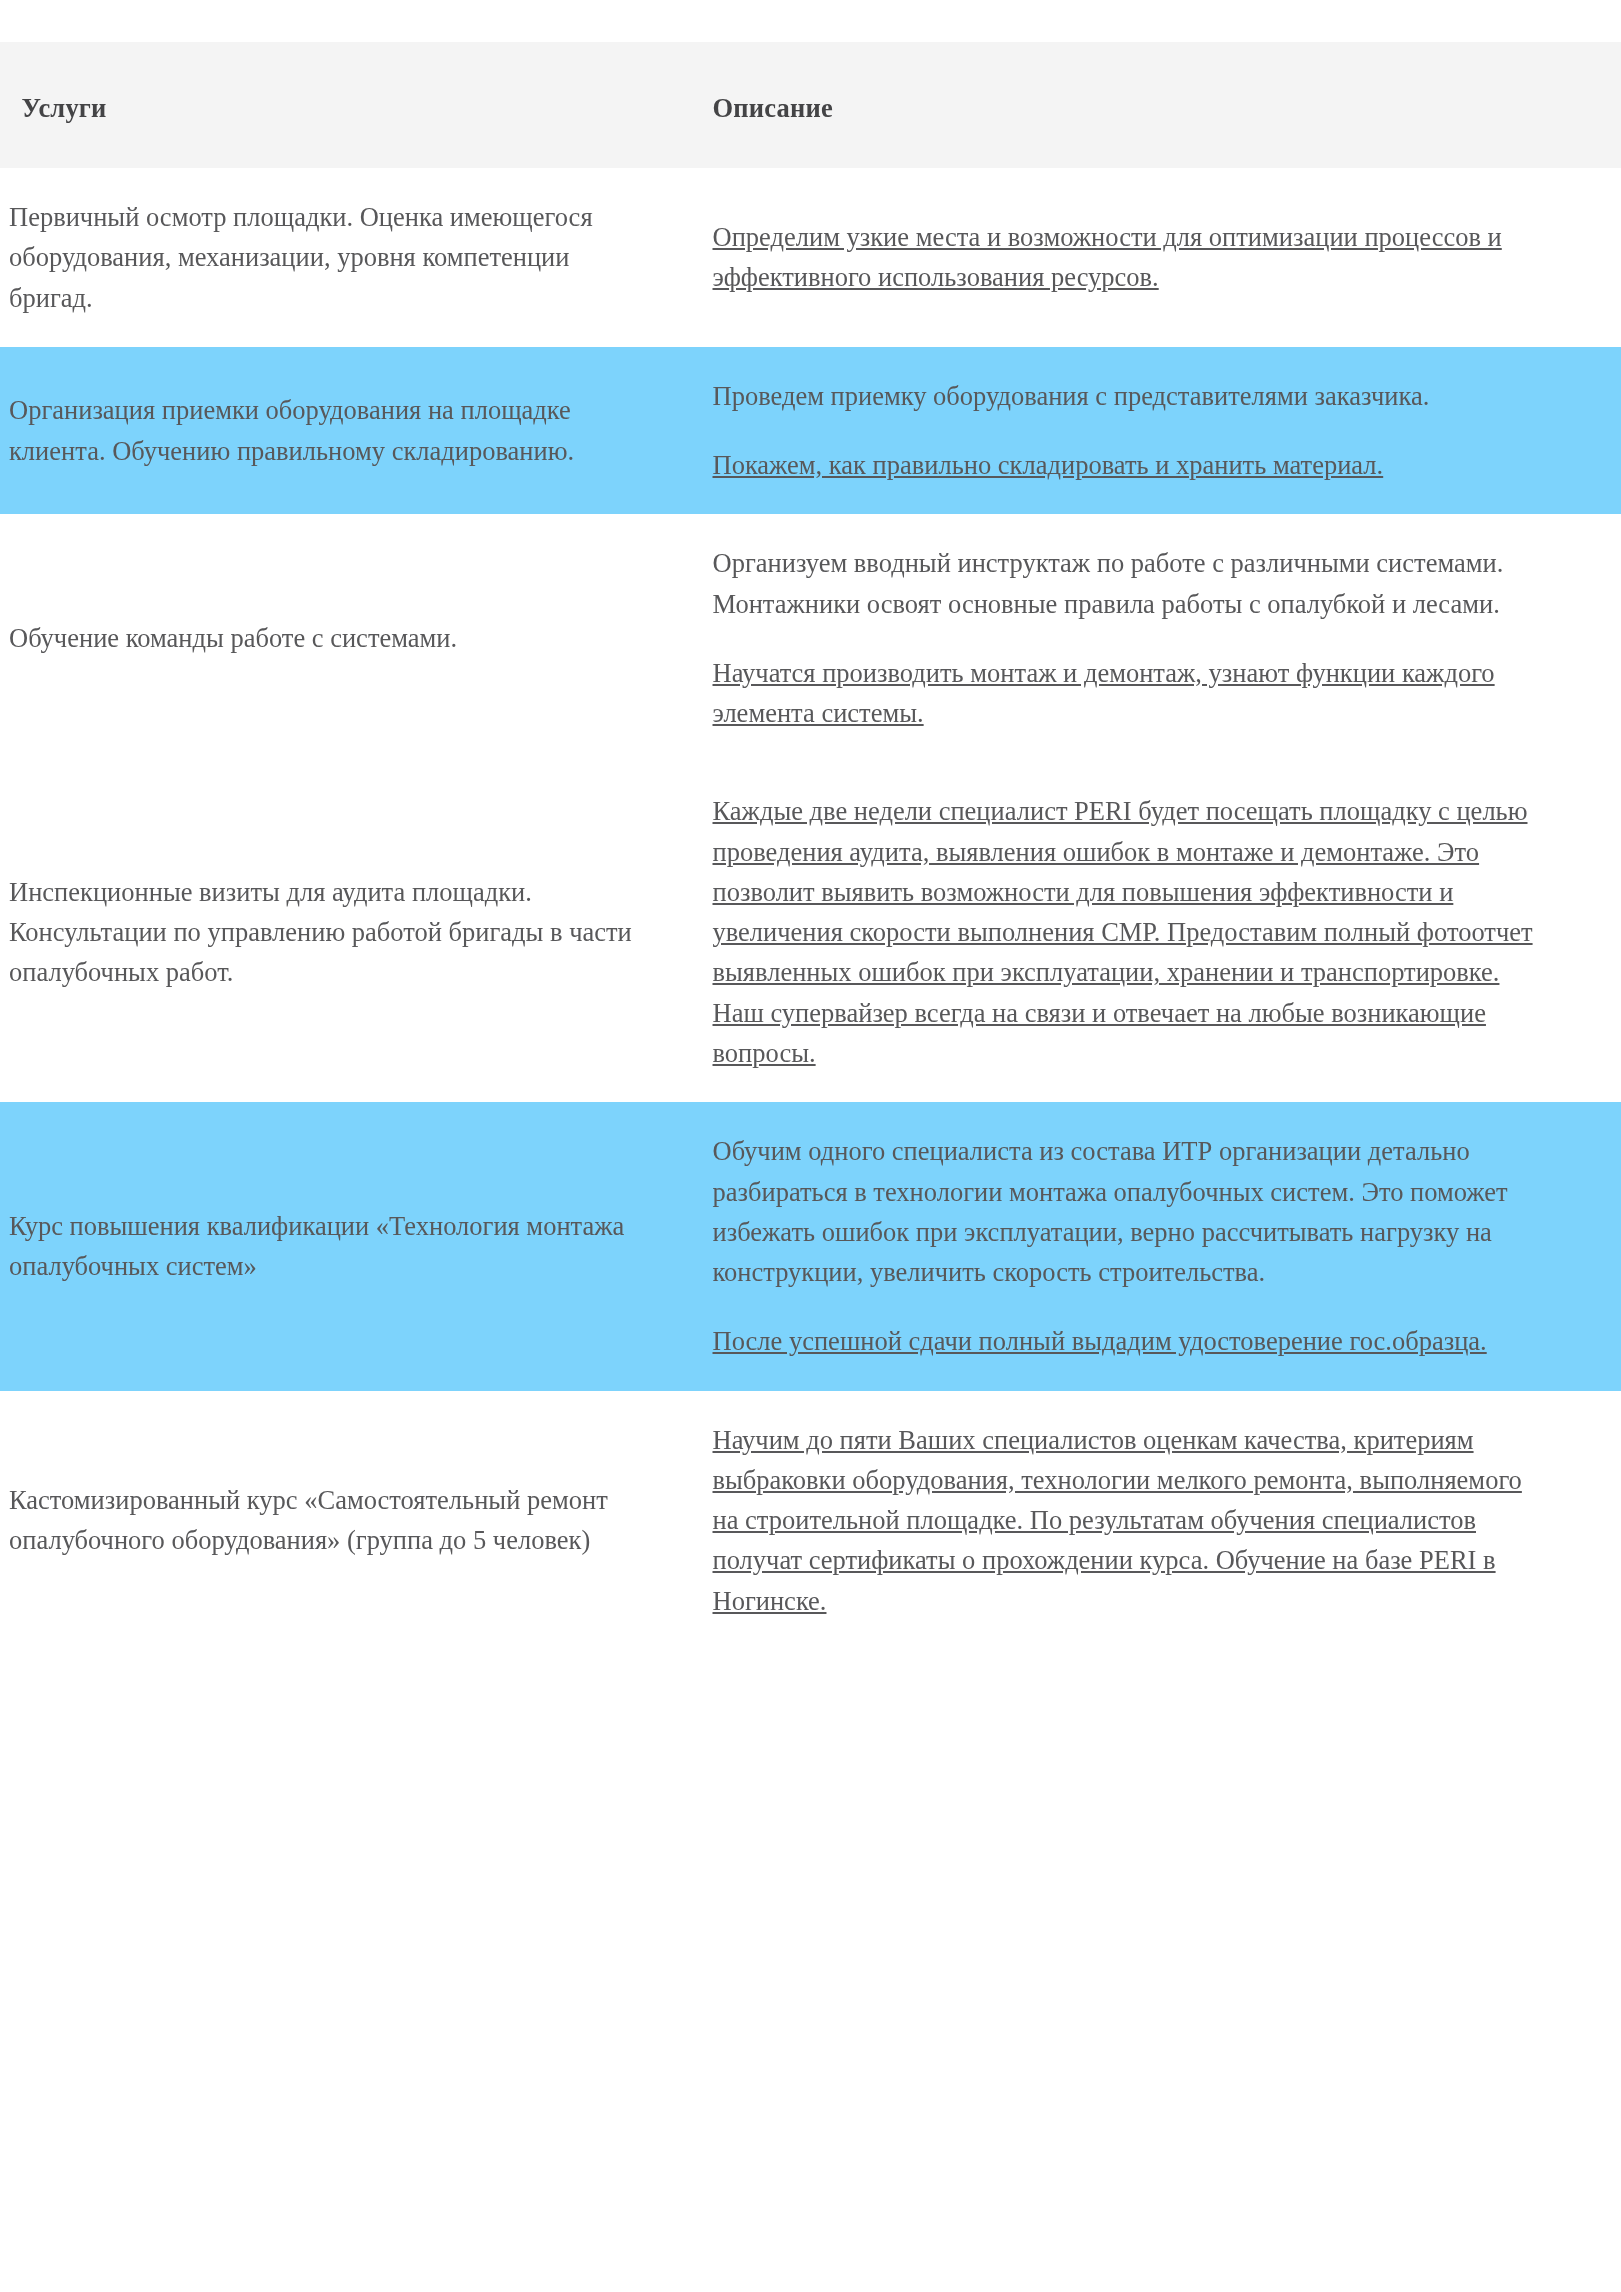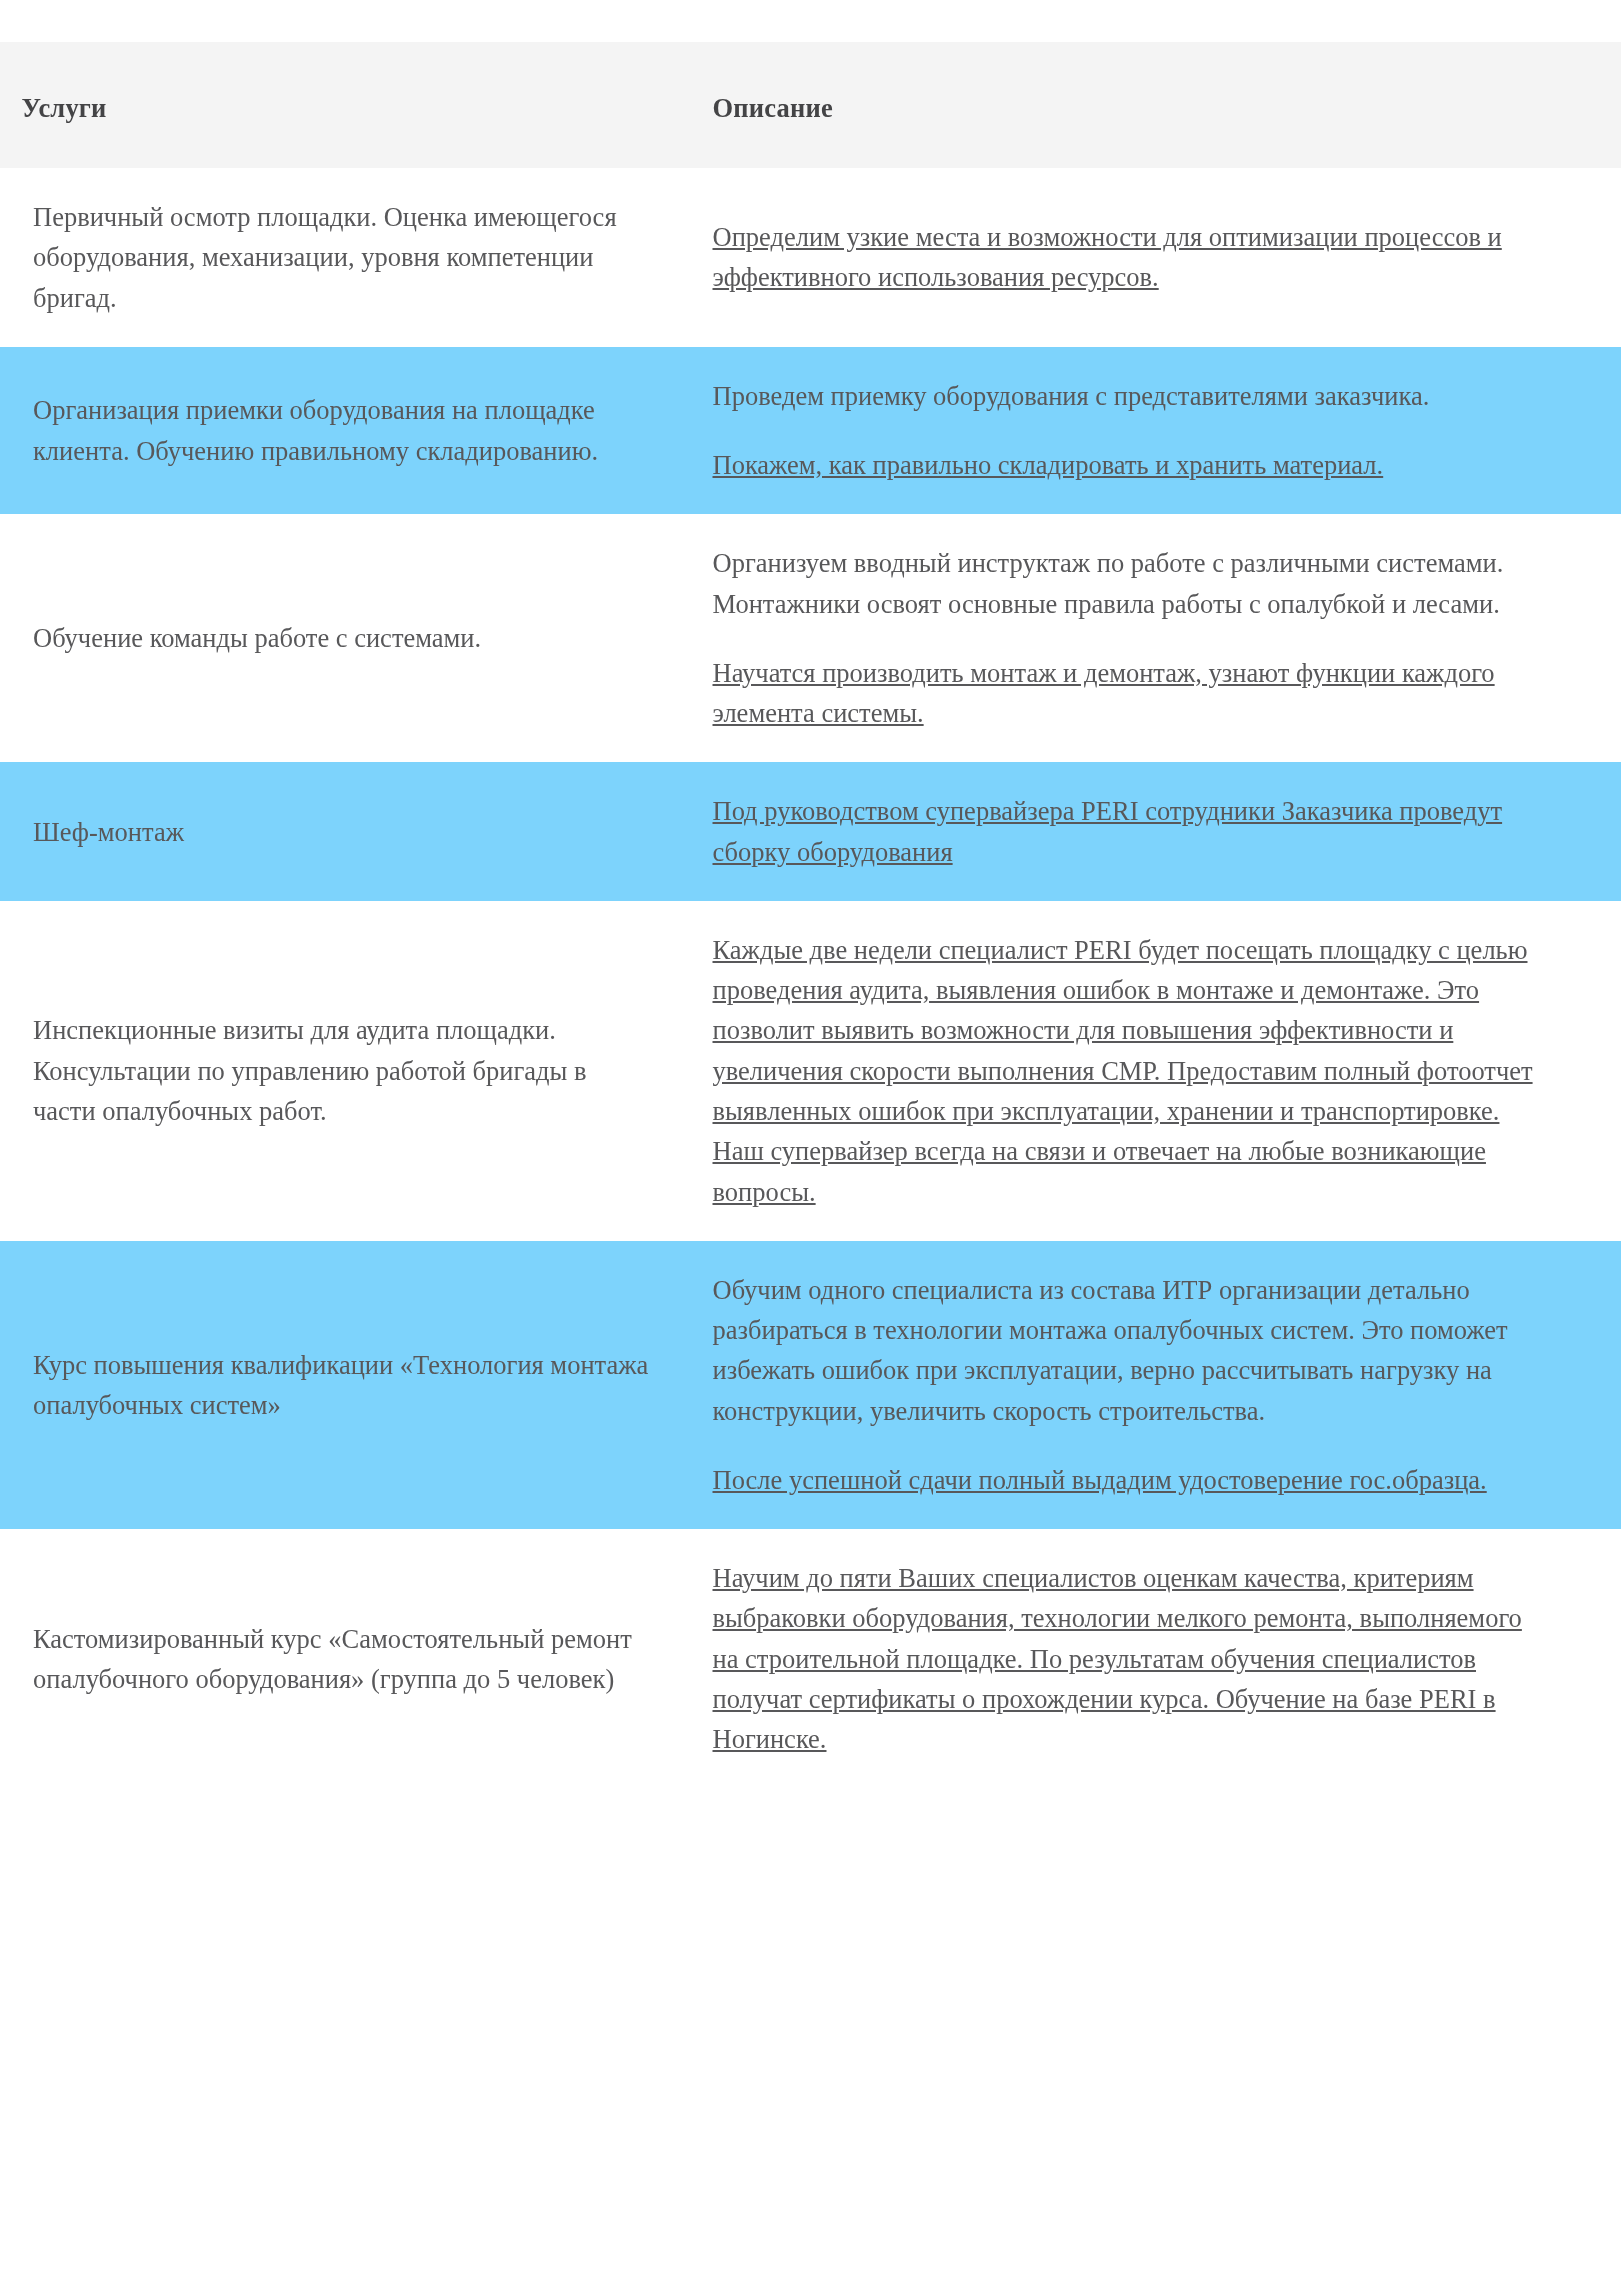--- a/index.html
+++ b/index.html
@@ -57,21 +57,21 @@
   .services-table tbody td {
     vertical-align: middle;
     font-size: 26.5px;
     line-height: 1.52;
     color: #58585a;
     padding: 29px 21.6px;
     box-sizing: border-box;
   }
 
   .services-table tbody td.cell-service {
-    padding-left: 33px;
+    padding-left: 9px;
     padding-right: 39px;
   }
 
   .services-table tbody td.cell-desc {
     padding-left: 23.5px;
     padding-right: 78px;
   }
 
   .services-table tbody td p {
     margin: 0 0 29px 0;
@@ -114,26 +114,20 @@
             <p>Покажем, как правильно складировать и хранить материал.</p>
           </td>
         </tr>
         <tr class="row-white">
           <td class="cell-service">Обучение команды работе с системами.</td>
           <td class="cell-desc">
             <p>Организуем вводный инструктаж по работе с различными системами.  Монтажники освоят основные правила работы с опалубкой и лесами.</p>
             <p>Научатся производить монтаж и демонтаж, узнают функции каждого элемента системы.</p>
           </td>
         </tr>
-        <tr class="row-gray">
-          <td class="cell-service">Шеф-монтаж</td>
-          <td class="cell-desc">
-            <p>Под руководством супервайзера PERI сотрудники Заказчика проведут сборку оборудования</p>
-          </td>
-        </tr>
         <tr class="row-white">
           <td class="cell-service">Инспекционные визиты для аудита площадки. Консультации по управлению работой бригады в части опалубочных работ.</td>
           <td class="cell-desc">
             <p>Каждые две недели специалист PERI будет посещать площадку с целью проведения аудита, выявления ошибок в монтаже и демонтаже. Это позволит выявить возможности для повышения эффективности и увеличения скорости выполнения СМР. Предоставим полный фотоотчет выявленных ошибок при эксплуатации, хранении и транспортировке. Наш супервайзер всегда на связи и отвечает на любые возникающие вопросы.</p>
           </td>
         </tr>
         <tr class="row-gray">
           <td class="cell-service">Курс повышения квалификации «Технология монтажа опалубочных систем»</td>
           <td class="cell-desc">
             <p>Обучим одного специалиста из состава ИТР организации детально разбираться в технологии монтажа опалубочных систем. Это поможет избежать ошибок при эксплуатации, верно рассчитывать нагрузку на конструкции, увеличить скорость строительства.</p>

